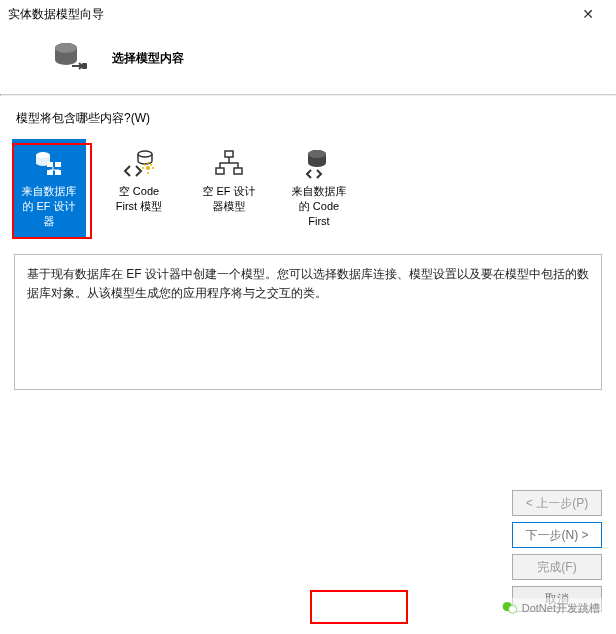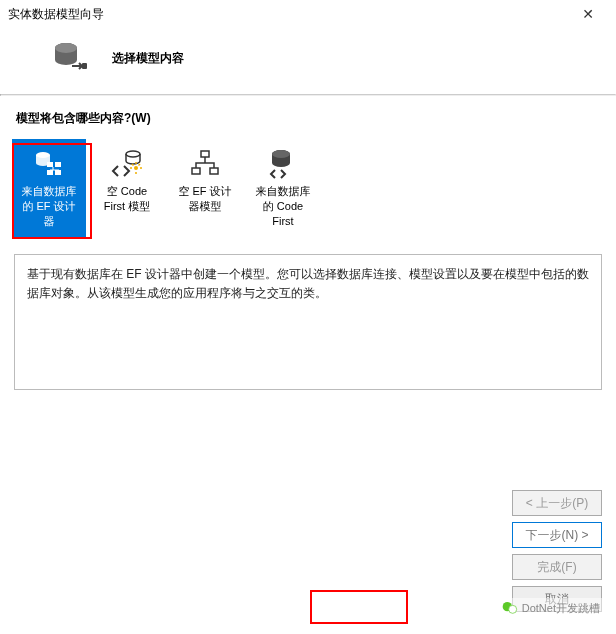--- a/index.html
+++ b/index.html
@@ -31,25 +31,25 @@
       align-items: center;
       gap: 20px;
       margin-left: 32px;
     }
     .header-icon { width: 40px; height: 40px; }
     .header-title { font-size: 12px; font-weight: bold; }
     .divider { border-top: 1px solid #ccc; margin: 0; }
     .section-label {
       padding: 14px 16px 8px 16px;
       font-size: 12px;
-      font-weight: bold;
+      font-weight: normal;
     }
     .options {
       display: flex;
-      gap: 4px;
+      gap: 16px;
       padding: 4px 12px 4px 12px;
     }
     .option {
       width: 74px;
       padding: 8px 4px;
       display: flex;
       flex-direction: column;
       align-items: center;
       text-align: center;
       font-size: 11px;

